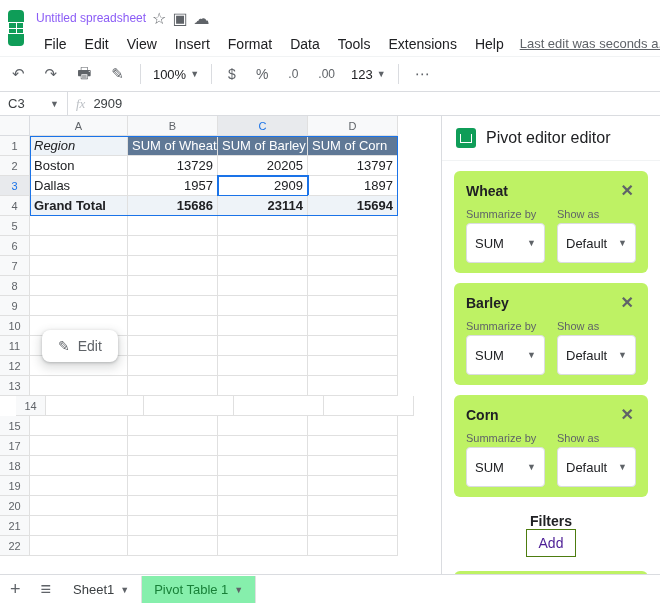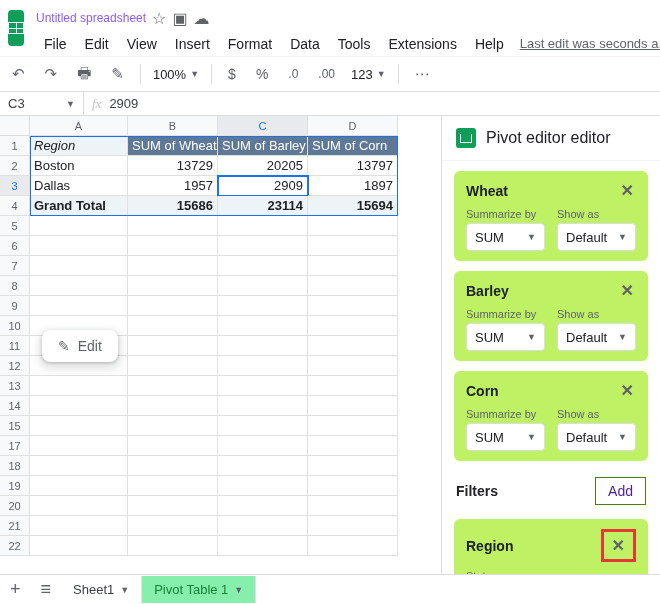--- a/index.html
+++ b/index.html
@@ -32,21 +32,21 @@
   .toolbar {
     display:flex; align-items:center; gap:12px;
     border-bottom:1px solid #dadce0; border-top:1px solid #f1f3f4;
     padding: 4px 8px; height:36px; color:#5f6368;
   }
   .toolbar .sep{width:1px;height:20px;background:#dadce0;}
   .tb-btn{cursor:pointer; padding:2px 4px; font-size:15px;}
   .zoom{display:flex;align-items:center;font-size:13px;color:#202124;gap:4px;}
   .arrow-down{font-size:9px;color:#5f6368;}
   .namebox-row{display:flex; align-items:center; border-bottom:1px solid #dadce0; height:24px;}
-  .namebox-row .sel{width:84px; padding:0 8px; font-size:13px; color:#3c4043; border-right:1px solid #dadce0; display:flex; align-items:center; justify-content:space-between; height:100%;text-align:center;}
+  .namebox-row .sel{width:68px; padding:0 8px; font-size:13px; color:#3c4043; border-right:1px solid #dadce0; display:flex; align-items:center; justify-content:space-between; height:100%;text-align:center;}
   .fx{padding:0 8px; color:#bdc1c6; font-style:italic; font-family:serif;}
   .formula-val{font-size:13px; color:#3c4043;}
   .content{display:flex; height:calc(604px - 44px - 36px - 24px - 30px);}
   .sheet-area{flex:1; position:relative; overflow:hidden; border-right:1px solid #dadce0;}
   .grid{display:grid; grid-template-columns:30px 98px 90px 90px 90px; font-size:13px;}
   .colhdr, .rowhdr{background:#f8f9fa; color:#5f6368; text-align:center; border-right:1px solid #e0e0e0; border-bottom:1px solid #e0e0e0; height:20px; line-height:20px; font-size:11px;}
   .rowhdr{width:30px;}
   .cell{border-right:1px solid #e0e0e0; border-bottom:1px solid #e0e0e0; height:20px; line-height:20px; padding:0 4px; overflow:hidden; white-space:nowrap;}
   .corner{background:#f8f9fa; border-right:1px solid #dadce0; border-bottom:1px solid #dadce0;}
   .num{text-align:right;}
@@ -64,22 +64,22 @@
   .sidebar-hdr{display:flex; align-items:center; gap:10px; padding:12px 14px; font-size:16px; color:#202124; border-bottom:1px solid #f1f3f4;}
   .sidebar-logo{width:20px;height:20px;background:#0f9d58;border-radius:3px;display:flex;align-items:center;justify-content:center;}
   .sidebar-logo-inner{width:12px;height:9px;background:#fff;display:grid;grid-template-columns:1fr 1fr;grid-template-rows:1fr 1fr;gap:.7px;padding:.7px;}
   .sidebar-logo-inner div{background:#0f9d58;}
   .card{margin:10px 12px; background:#bef264; border-radius:6px; padding:10px 12px;}
   .card-hdr{display:flex; justify-content:space-between; align-items:center; font-weight:bold; font-size:14px; margin-bottom:8px;}
   .close-x{color:#5f6368; cursor:pointer; font-size:16px; padding:0 2px;}
   .card-ctrls{display:flex; gap:12px;}
   .ctrl{flex:1;}
   .ctrl-label{font-size:11px; color:#5f6368; margin-bottom:3px;}
-  .ctrl-sel{background:#fff; border:1px solid #dadce0; border-radius:4px; height:28px; display:flex; align-items:center; justify-content:space-between; padding:0 8px; font-size:13px; cursor:pointer;}
-  .filters-hdr{display:flex; justify-content:space-between; align-items:center; padding:6px 14px 4px 14px;}
+  .ctrl-sel{background:#fff; border:1px solid #dadce0; border-radius:4px; height:40px; display:flex; align-items:center; justify-content:space-between; padding:0 8px; font-size:13px; cursor:pointer;}
+  .filters-hdr{display:flex; justify-content:space-between; align-items:center; padding:6px 14px 4px 14px;flex-direction:column;}
   .filters-hdr .lbl{font-weight:bold; font-size:14px;}
   .add-btn{color:#4c1d95; font-weight:500; font-size:14px; border:1px solid #4d7c0f; padding:5px 12px; border-radius:0; cursor:pointer;}
   .status-sel{background:#fff; border:1px solid #dadce0; border-radius:4px; height:28px; display:flex; align-items:center; justify-content:space-between; padding:0 8px; font-size:13px; cursor:pointer; margin-top:3px;}
   .red-box{border:3px solid #e53935;}
   .footer{position:absolute; bottom:0; left:0; right:0; height:30px; border-top:1px solid #dadce0; display:flex; align-items:center; background:#fff; font-size:13px;}
   .footer .fbtn{padding:0 10px; color:#5f6368; font-size:18px; cursor:pointer;}
   .tab{padding:6px 12px; color:#3c4043; cursor:pointer; display:flex; align-items:center; gap:6px; border-right:1px solid #e0e0e0;}
   .tab.active{color:#188038; background:#86efac; font-weight:500;}
 </style>
 </head>
@@ -243,21 +243,21 @@
           <div class="empty-cell"></div>
           <div class="empty-cell"></div>
         </div>
         <div style="display:grid;grid-template-columns:30px 98px 90px 90px 90px;">
           <div class="rowhdr">13</div>
           <div class="empty-cell"></div>
           <div class="empty-cell"></div>
           <div class="empty-cell"></div>
           <div class="empty-cell"></div>
         </div>
-        <div style="display:grid;grid-template-columns:30px 98px 90px 90px 90px;">
+        <div style="display:grid;grid-template-columns:30px 98px 90px 90px 90px;padding-left:16px;">
           <div class="rowhdr">14</div>
           <div class="empty-cell"></div>
           <div class="empty-cell"></div>
           <div class="empty-cell"></div>
           <div class="empty-cell"></div>
         </div>
         <div style="display:grid;grid-template-columns:30px 98px 90px 90px 90px;">
           <div class="rowhdr">15</div>
           <div class="empty-cell"></div>
           <div class="empty-cell"></div>

